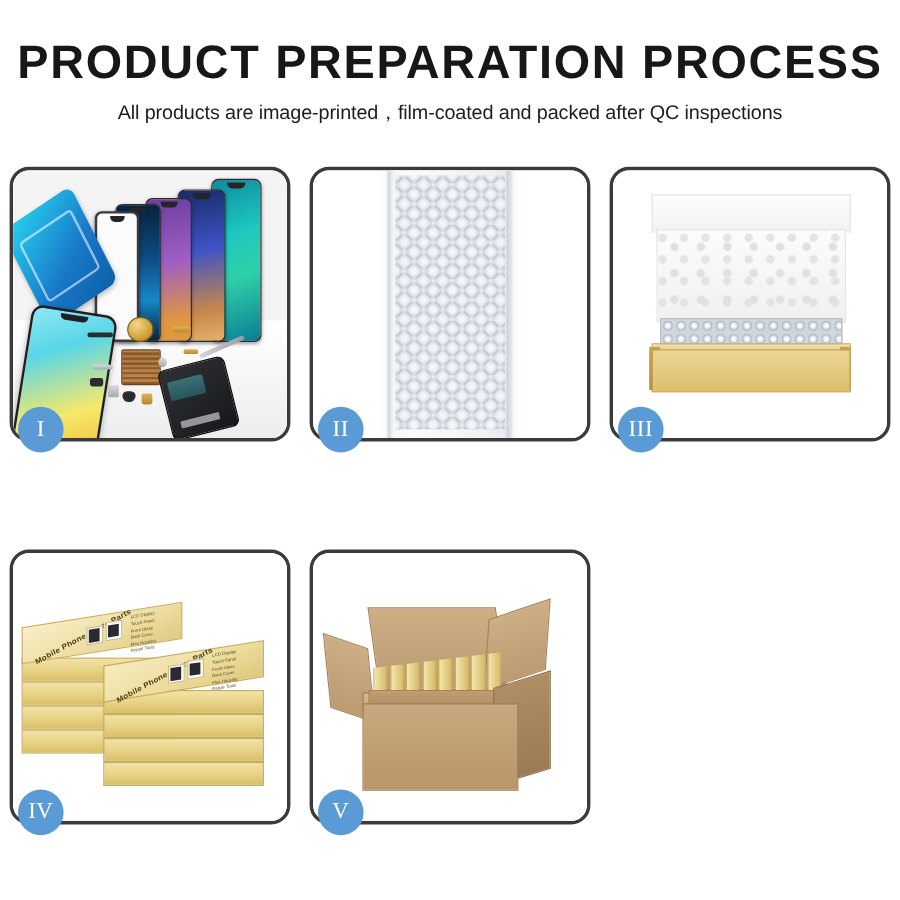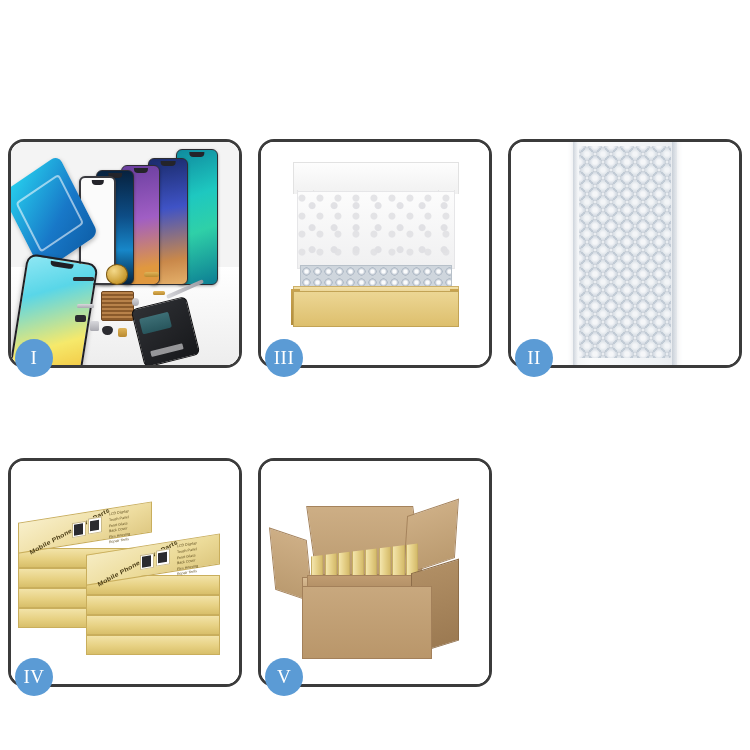--- a/index.html
+++ b/index.html
@@ -347,20 +347,22 @@
   .tape-tab-2 { left: 26%; top: 72%; width: 6%; height: 7%; transform: skewY(11deg); }
   .seam {
     position: absolute; left: 49%; top: 31%; width: 1.5px; height: 48%;
     background: rgba(130,103,70,.6);
   }
 </style>
 </head>
 <body>
 
 <div class="header">
+  <h1 class="page-title">PRODUCT PREPARATION PROCESS</h1>
+  <p class="page-subtitle">All products are image-printed，film-coated and packed after QC inspections</p>
 </div>
 
 <div class="steps-grid">
 
   <div class="step-panel">
     <div class="panel-clip">
       <div class="scene-parts">
         <div class="floor"></div>
         <div class="phone-fan">
           <div class="fan-phone fan-1">
@@ -399,45 +401,45 @@
           <div class="logic-board"></div>
           <span class="tweezers"></span>
         </div>
       </div>
     </div>
     <div class="step-badge">I</div>
   </div>
 
   <div class="step-panel">
     <div class="panel-clip">
+      <div class="scene-bubble">
+        <div class="bubble-sleeve">
+          <span class="sleeve-edge" style="left:0"></span>
+          <span class="sleeve-edge" style="right:0"></span>
+        </div>
+        <div class="bubble-field"></div>
+        <div class="bubble-field offset"></div>
+      </div>
+    </div>
+    <div class="step-badge">II</div>
+  </div>
+
+  <div class="step-panel">
+    <div class="panel-clip">
       <div class="scene-mailer">
         <div class="mailer-lid"></div>
         <div class="foam-sheet"></div>
         <div class="mailer-inner-bubble"></div>
         <div class="mailer-rim"></div>
         <div class="mailer-side-l"></div>
         <div class="mailer-side-r"></div>
         <div class="mailer-front-real"></div>
       </div>
     </div>
     <div class="step-badge">III</div>
-  </div>
-
-  <div class="step-panel">
-    <div class="panel-clip">
-      <div class="scene-bubble">
-        <div class="bubble-sleeve">
-          <span class="sleeve-edge" style="left:0"></span>
-          <span class="sleeve-edge" style="right:0"></span>
-        </div>
-        <div class="bubble-field"></div>
-        <div class="bubble-field offset"></div>
-      </div>
-    </div>
-    <div class="step-badge">II</div>
   </div>
 
   <div class="step-panel">
     <div class="panel-clip">
       <div class="scene-stack">
 
         <div class="retail-box" style="left:3%;top:66%;width:54%;height:8%"></div>
         <div class="retail-box" style="left:3%;top:57%;width:54%;height:8%"></div>
         <div class="retail-box" style="left:3%;top:48%;width:54%;height:8%"></div>
         <div class="retail-box" style="left:3%;top:39%;width:54%;height:8%"></div>

